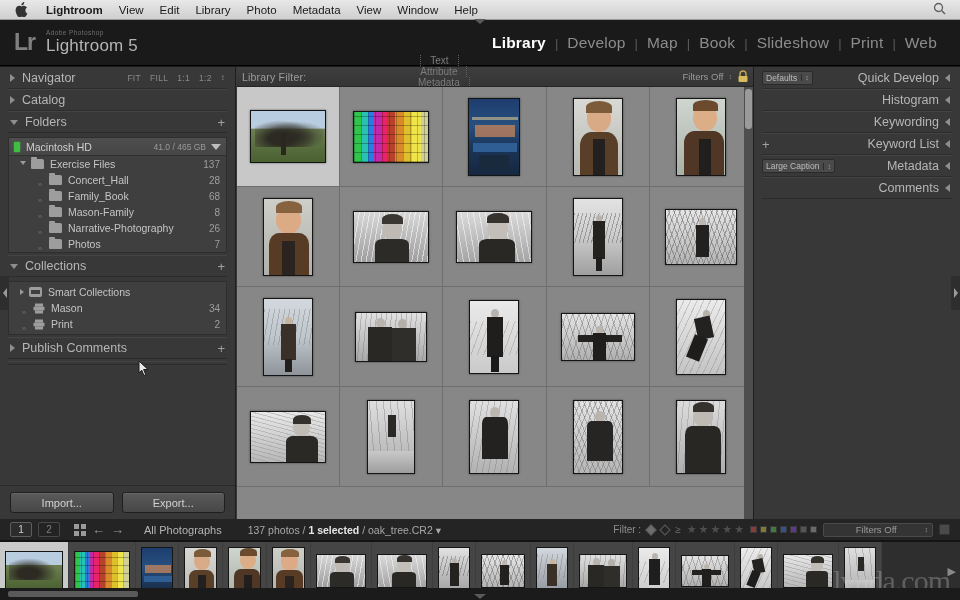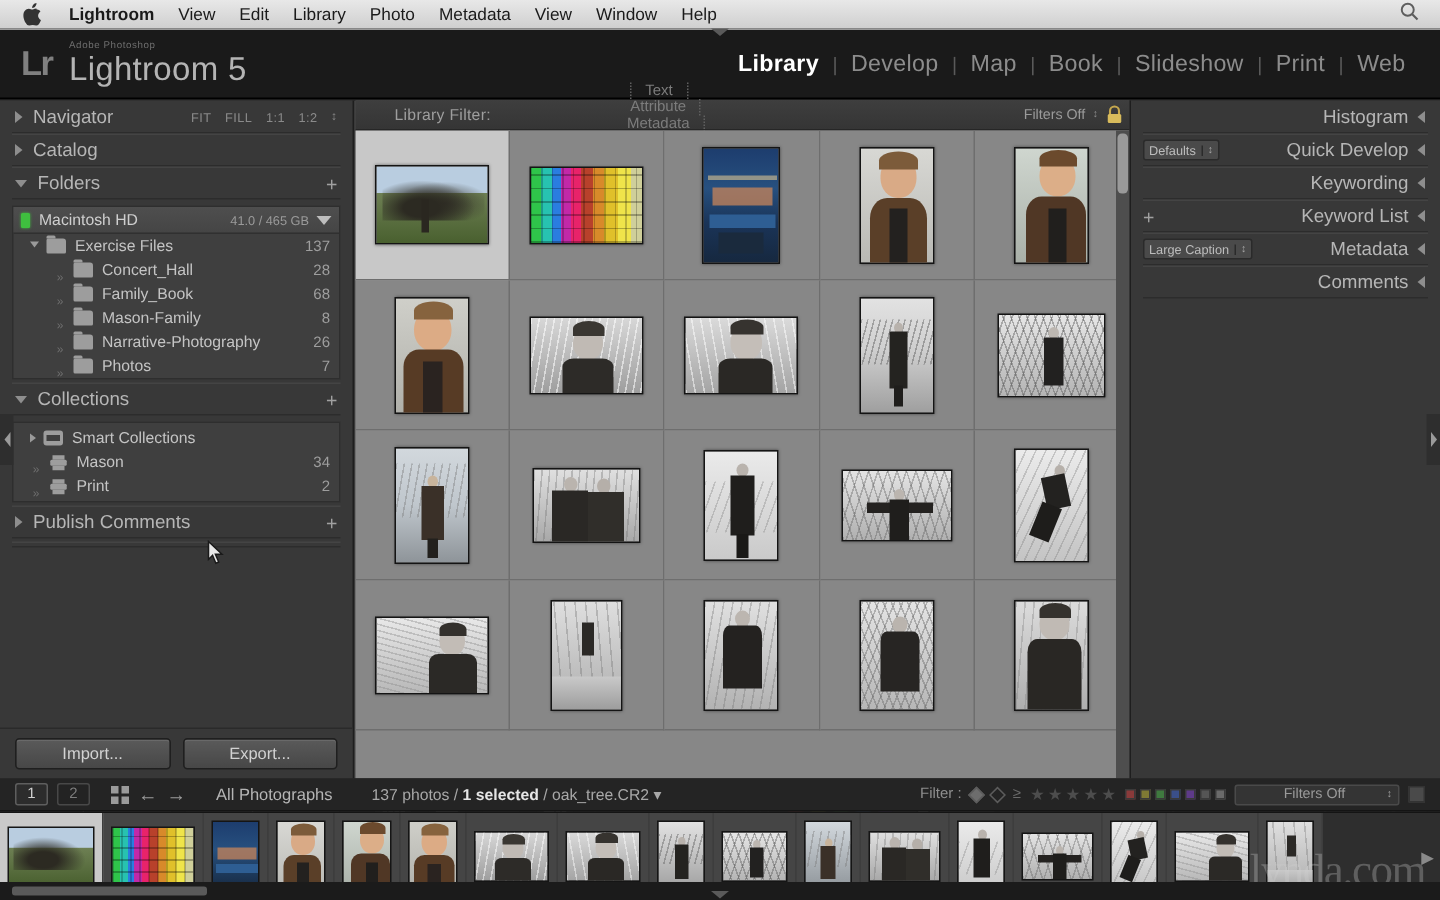--- a/index.html
+++ b/index.html
@@ -28,21 +28,21 @@
   .idbar {
     height: 46px; background: #1a1a1a; display: flex; align-items: center;
     position: relative; border-bottom: 1px solid #000;
   }
   .lr-logo {
     font-size: 23px; color: #808080; font-weight: bold; letter-spacing: -1px;
     margin-left: 14px; font-family: "Liberation Sans", sans-serif;
   }
   .lr-name { margin-left: 11px; line-height: 1.05; }
   .lr-name .small { font-size: 6.5px; color: #6e6e6e; letter-spacing: .4px; display:block; }
-  .lr-name .big { font-size: 22px; color: #b4b4b4; font-weight: 300; letter-spacing: .2px; display:block; }
+  .lr-name .big { font-size: 17px; color: #b4b4b4; font-weight: 300; letter-spacing: .2px; display:block; }
   .modules { position: absolute; right: 14px; display: flex; align-items: baseline; gap: 0; }
   .modules .mod { font-size: 15.5px; color: #8c8c8c; padding: 0 9px; letter-spacing: .2px; }
   .modules .mod.active { color: #fff; font-weight: bold; }
   .modules .sep { color: #5a5a5a; font-size: 13px; }
   .idbar .toparrow {
     position:absolute; left:50%; top:-1px; transform:translateX(-50%);
     width:0;height:0;border-left:6px solid transparent;border-right:6px solid transparent;
     border-top:5px solid #5a5a5a;
   }
 
@@ -108,21 +108,21 @@
   .sc-ico { width: 13px; height: 10px; background: #9d9d9d; border-radius: 2px; margin-right: 6px; flex:none; position: relative; }
   .sc-ico:after { content:""; position:absolute; left:2px; top:3px; width:9px; height:4px; background:#3f3f3f; }
   .pc-ico { width: 12px; height: 11px; margin-right: 6px; flex:none; position:relative; }
 
   
   .center { position: absolute; left: 237px; right: 207px; top: 0; bottom: 0; background: #545454; }
   .filterbar {
     height: 20px; background: linear-gradient(#3e3e3e, #353535); border-bottom: 1px solid #262626;
     display: flex; align-items: center; color: #9b9b9b; font-size: 10.5px; padding: 0 4px; position: relative;
   }
-  .filterbar .lf-label { color: #9e9e9e; margin-left: 22px; letter-spacing: .2px; }
+  .filterbar .lf-label { color: #9e9e9e; margin-left: 1px; letter-spacing: .2px; }
   .filt-items { position: absolute; left: 172px; display: flex; align-items: center; flex-direction: column; }
   .filt-items .fi { color: #7c7c7c; font-size: 10px; padding: 0 9px; border-right: 1px dotted #606060; }
   .filt-items .fi:first-child { border-left: 1px dotted #606060; }
   .filt-items .fi.on { color: #e4e4e4; font-weight: bold; }
   .fb-right { position: absolute; right: 4px; display: flex; align-items: center; gap: 5px; }
   .fb-right .fo { color: #9a9a9a; font-size: 9.5px; }
   .lock-ico { width: 12px; height: 13px; position: relative; }
 
   .grid {
     position: absolute; top: 20px; left: 0; right: 0; bottom: 0;
@@ -621,32 +621,32 @@
 
       <div class="grid-scroll">
         <div class="thumbbar"></div>
       </div>
     </div>
 
     <div class="rightpanel">
       <div class="rp-scroll">
 
         <div class="rp-row">
-          <span class="rp-title">Histogram</span>
-          <span class="rp-arrow"></span>
-        </div>
-
-        <div class="rp-row">
           <span class="rp-left-ctl">
             <span class="combo">
               <span class="ctext">Defaults</span>
               <span class="carrows">↕</span>
             </span>
           </span>
           <span class="rp-title">Quick Develop</span>
+          <span class="rp-arrow"></span>
+        </div>
+
+        <div class="rp-row">
+          <span class="rp-title">Histogram</span>
           <span class="rp-arrow"></span>
         </div>
 
         <div class="rp-row">
           <span class="rp-title">Keywording</span>
           <span class="rp-arrow"></span>
         </div>
 
         <div class="rp-row">
           <span class="rp-left-ctl">

